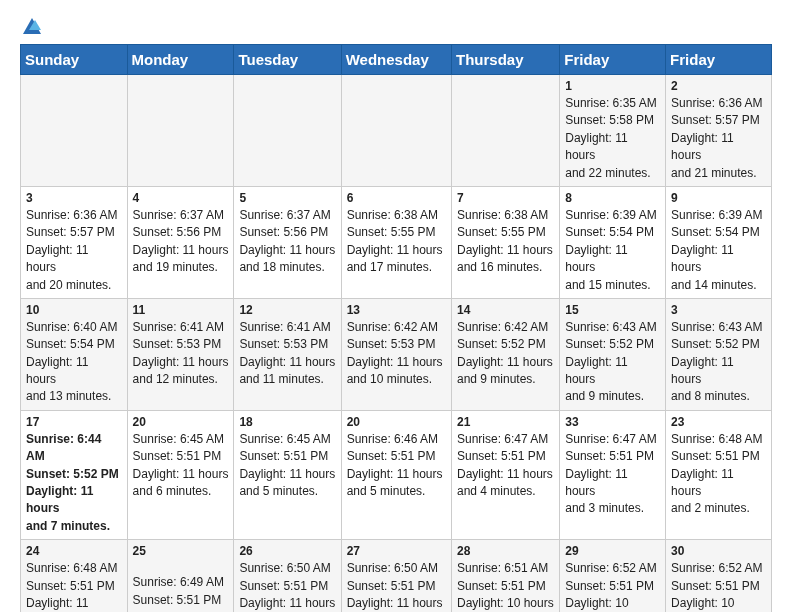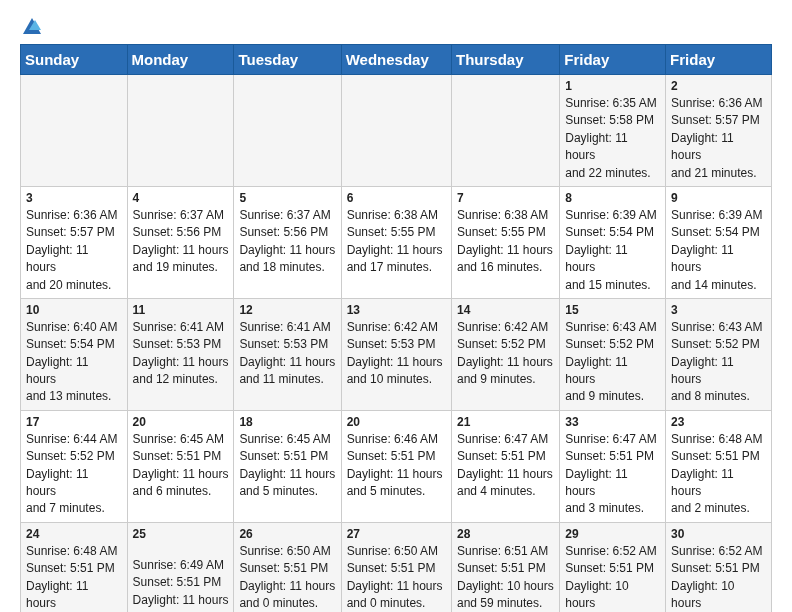--- a/index.html
+++ b/index.html
@@ -259,21 +259,21 @@
             <span class="day-number">3</span>
             <div class="day-info" style="white-space: pre-line;">Sunrise: 6:43 AM
 Sunset: 5:52 PM
 Daylight: 11 hours
 and 8 minutes.</div>
           </td>
         </tr>
         <tr>
           <td>
             <span class="day-number">17</span>
-            <div class="day-info" style="white-space: pre-line;">Sunrise: 6:44 AM
+            <div class="day-info" style="white-space: pre-line; font-weight: bold;">Sunrise: 6:44 AM
 Sunset: 5:52 PM
 Daylight: 11 hours
 and 7 minutes.</div>
           </td>
           <td>
             <span class="day-number">20</span>
             <div class="day-info" style="white-space: pre-line;">Sunrise: 6:45 AM
 Sunset: 5:51 PM
 Daylight: 11 hours
 and 6 minutes.</div>

